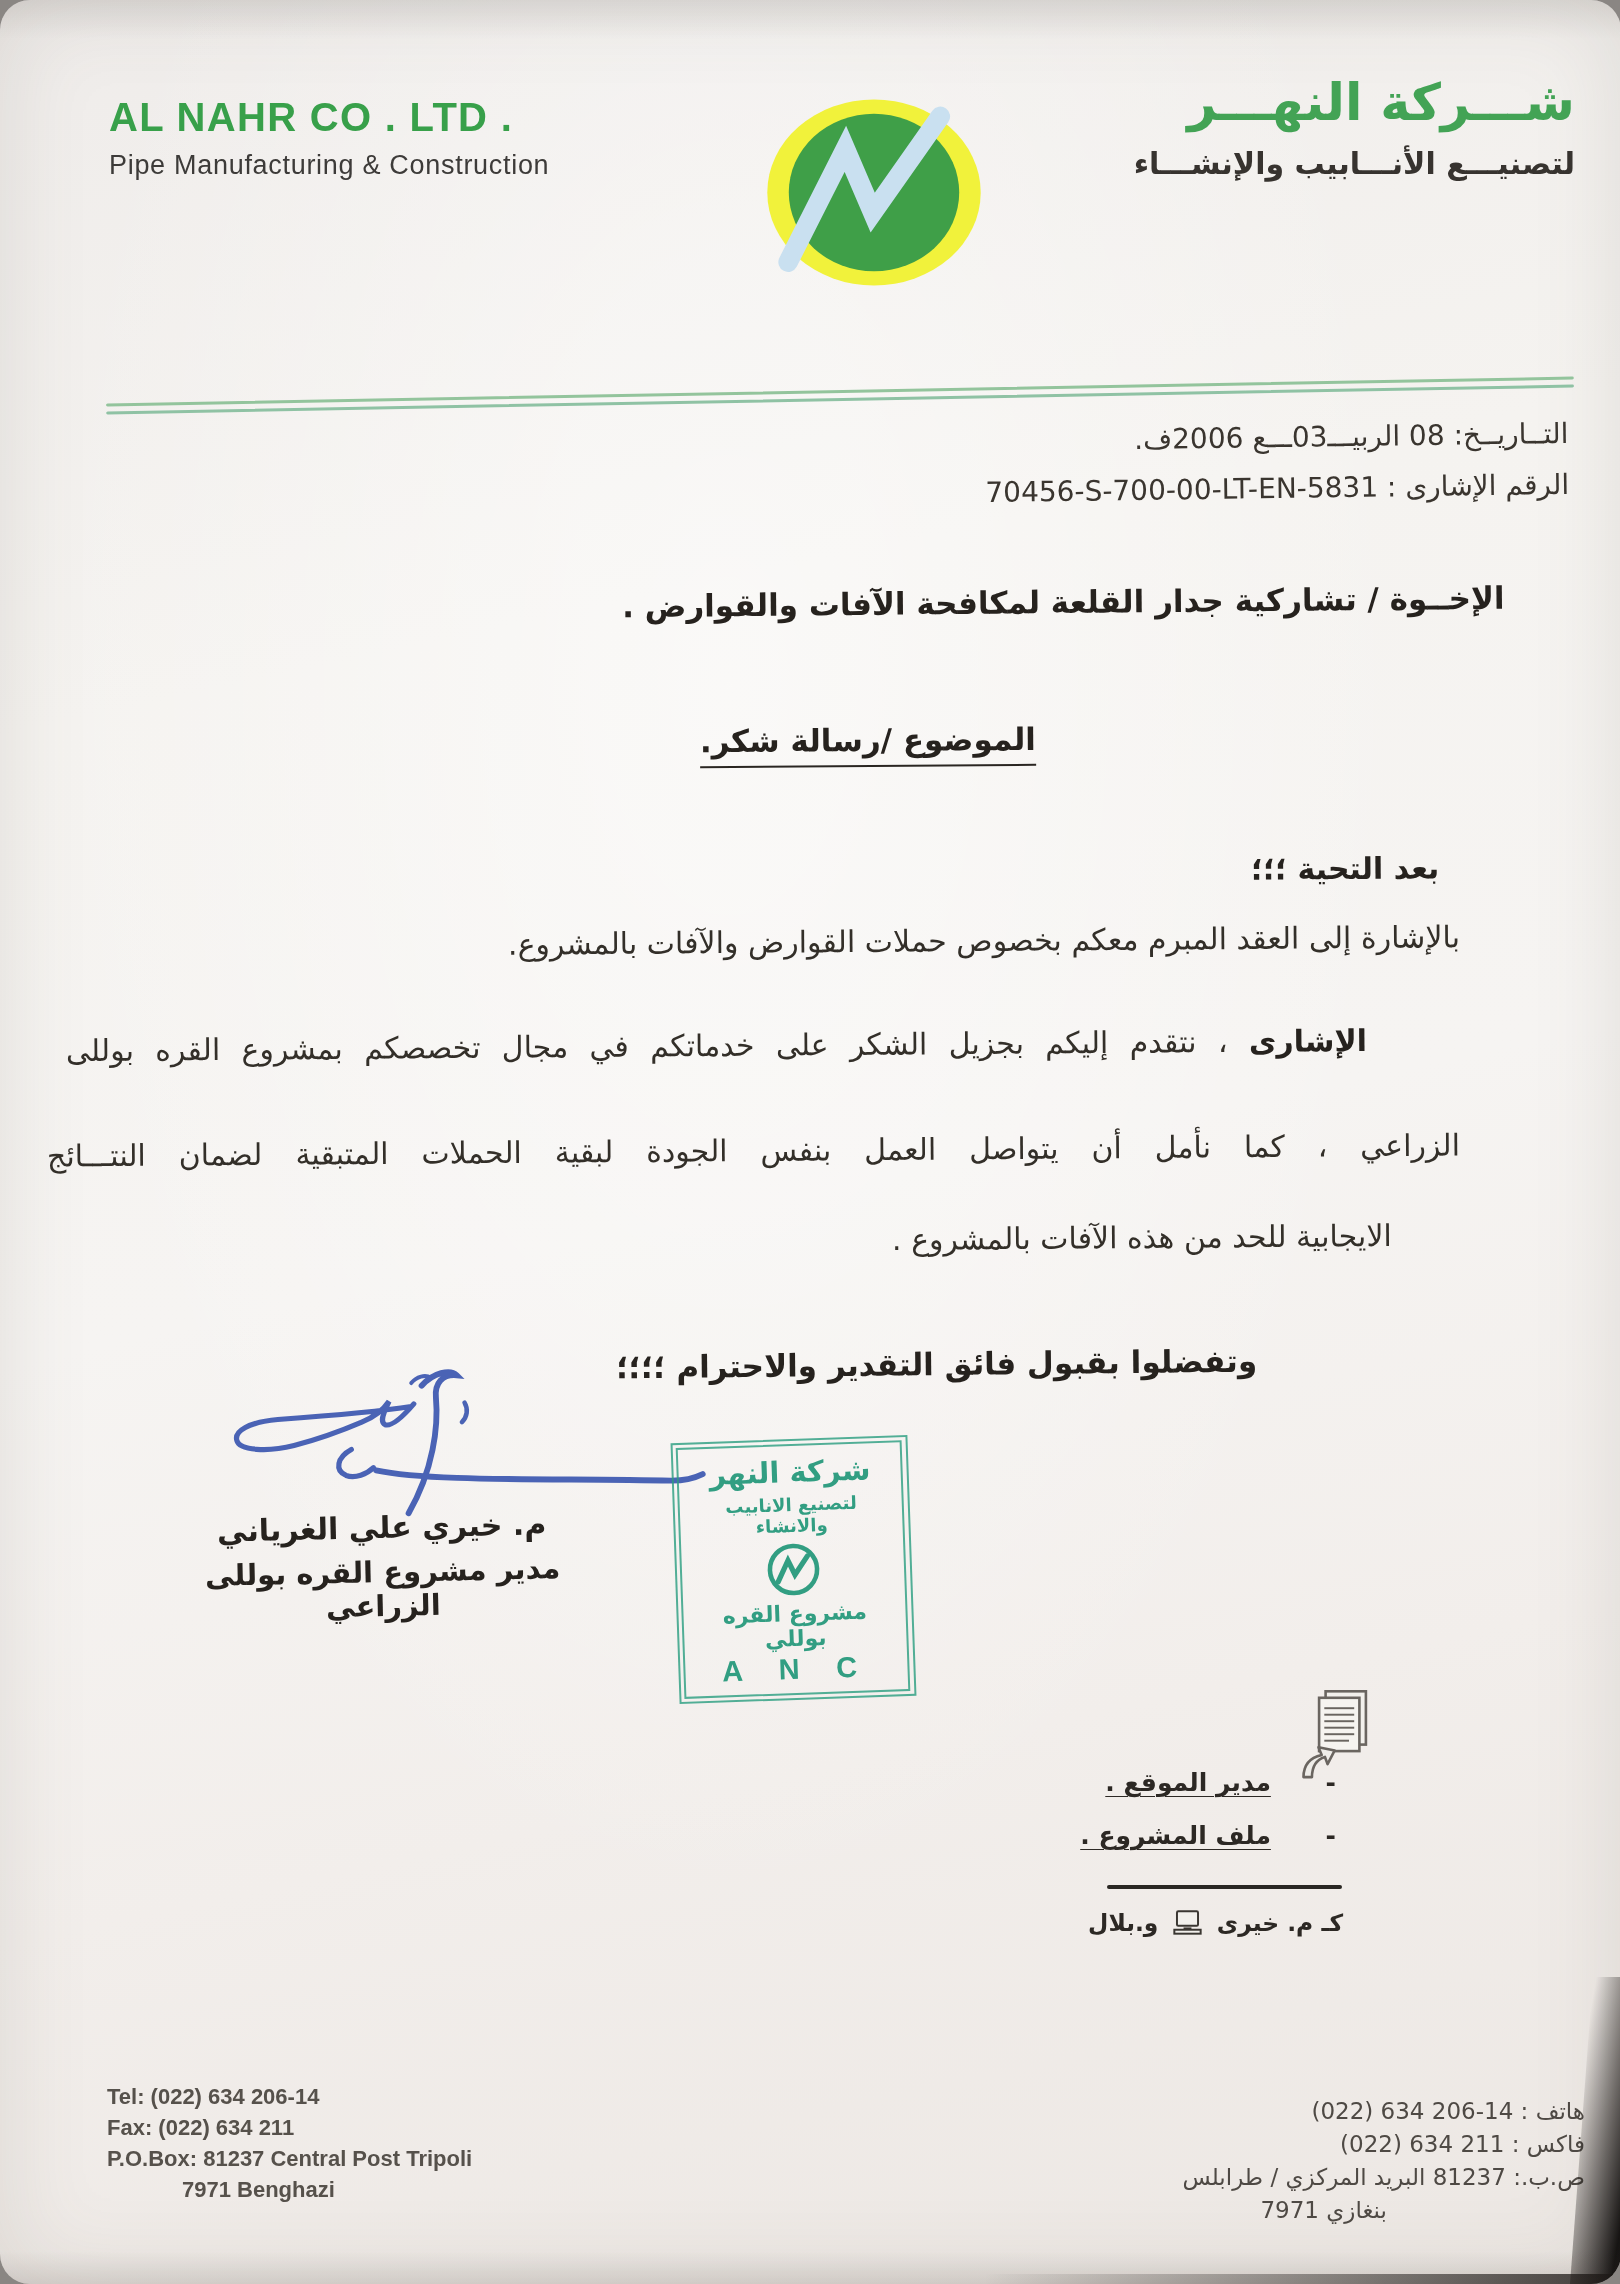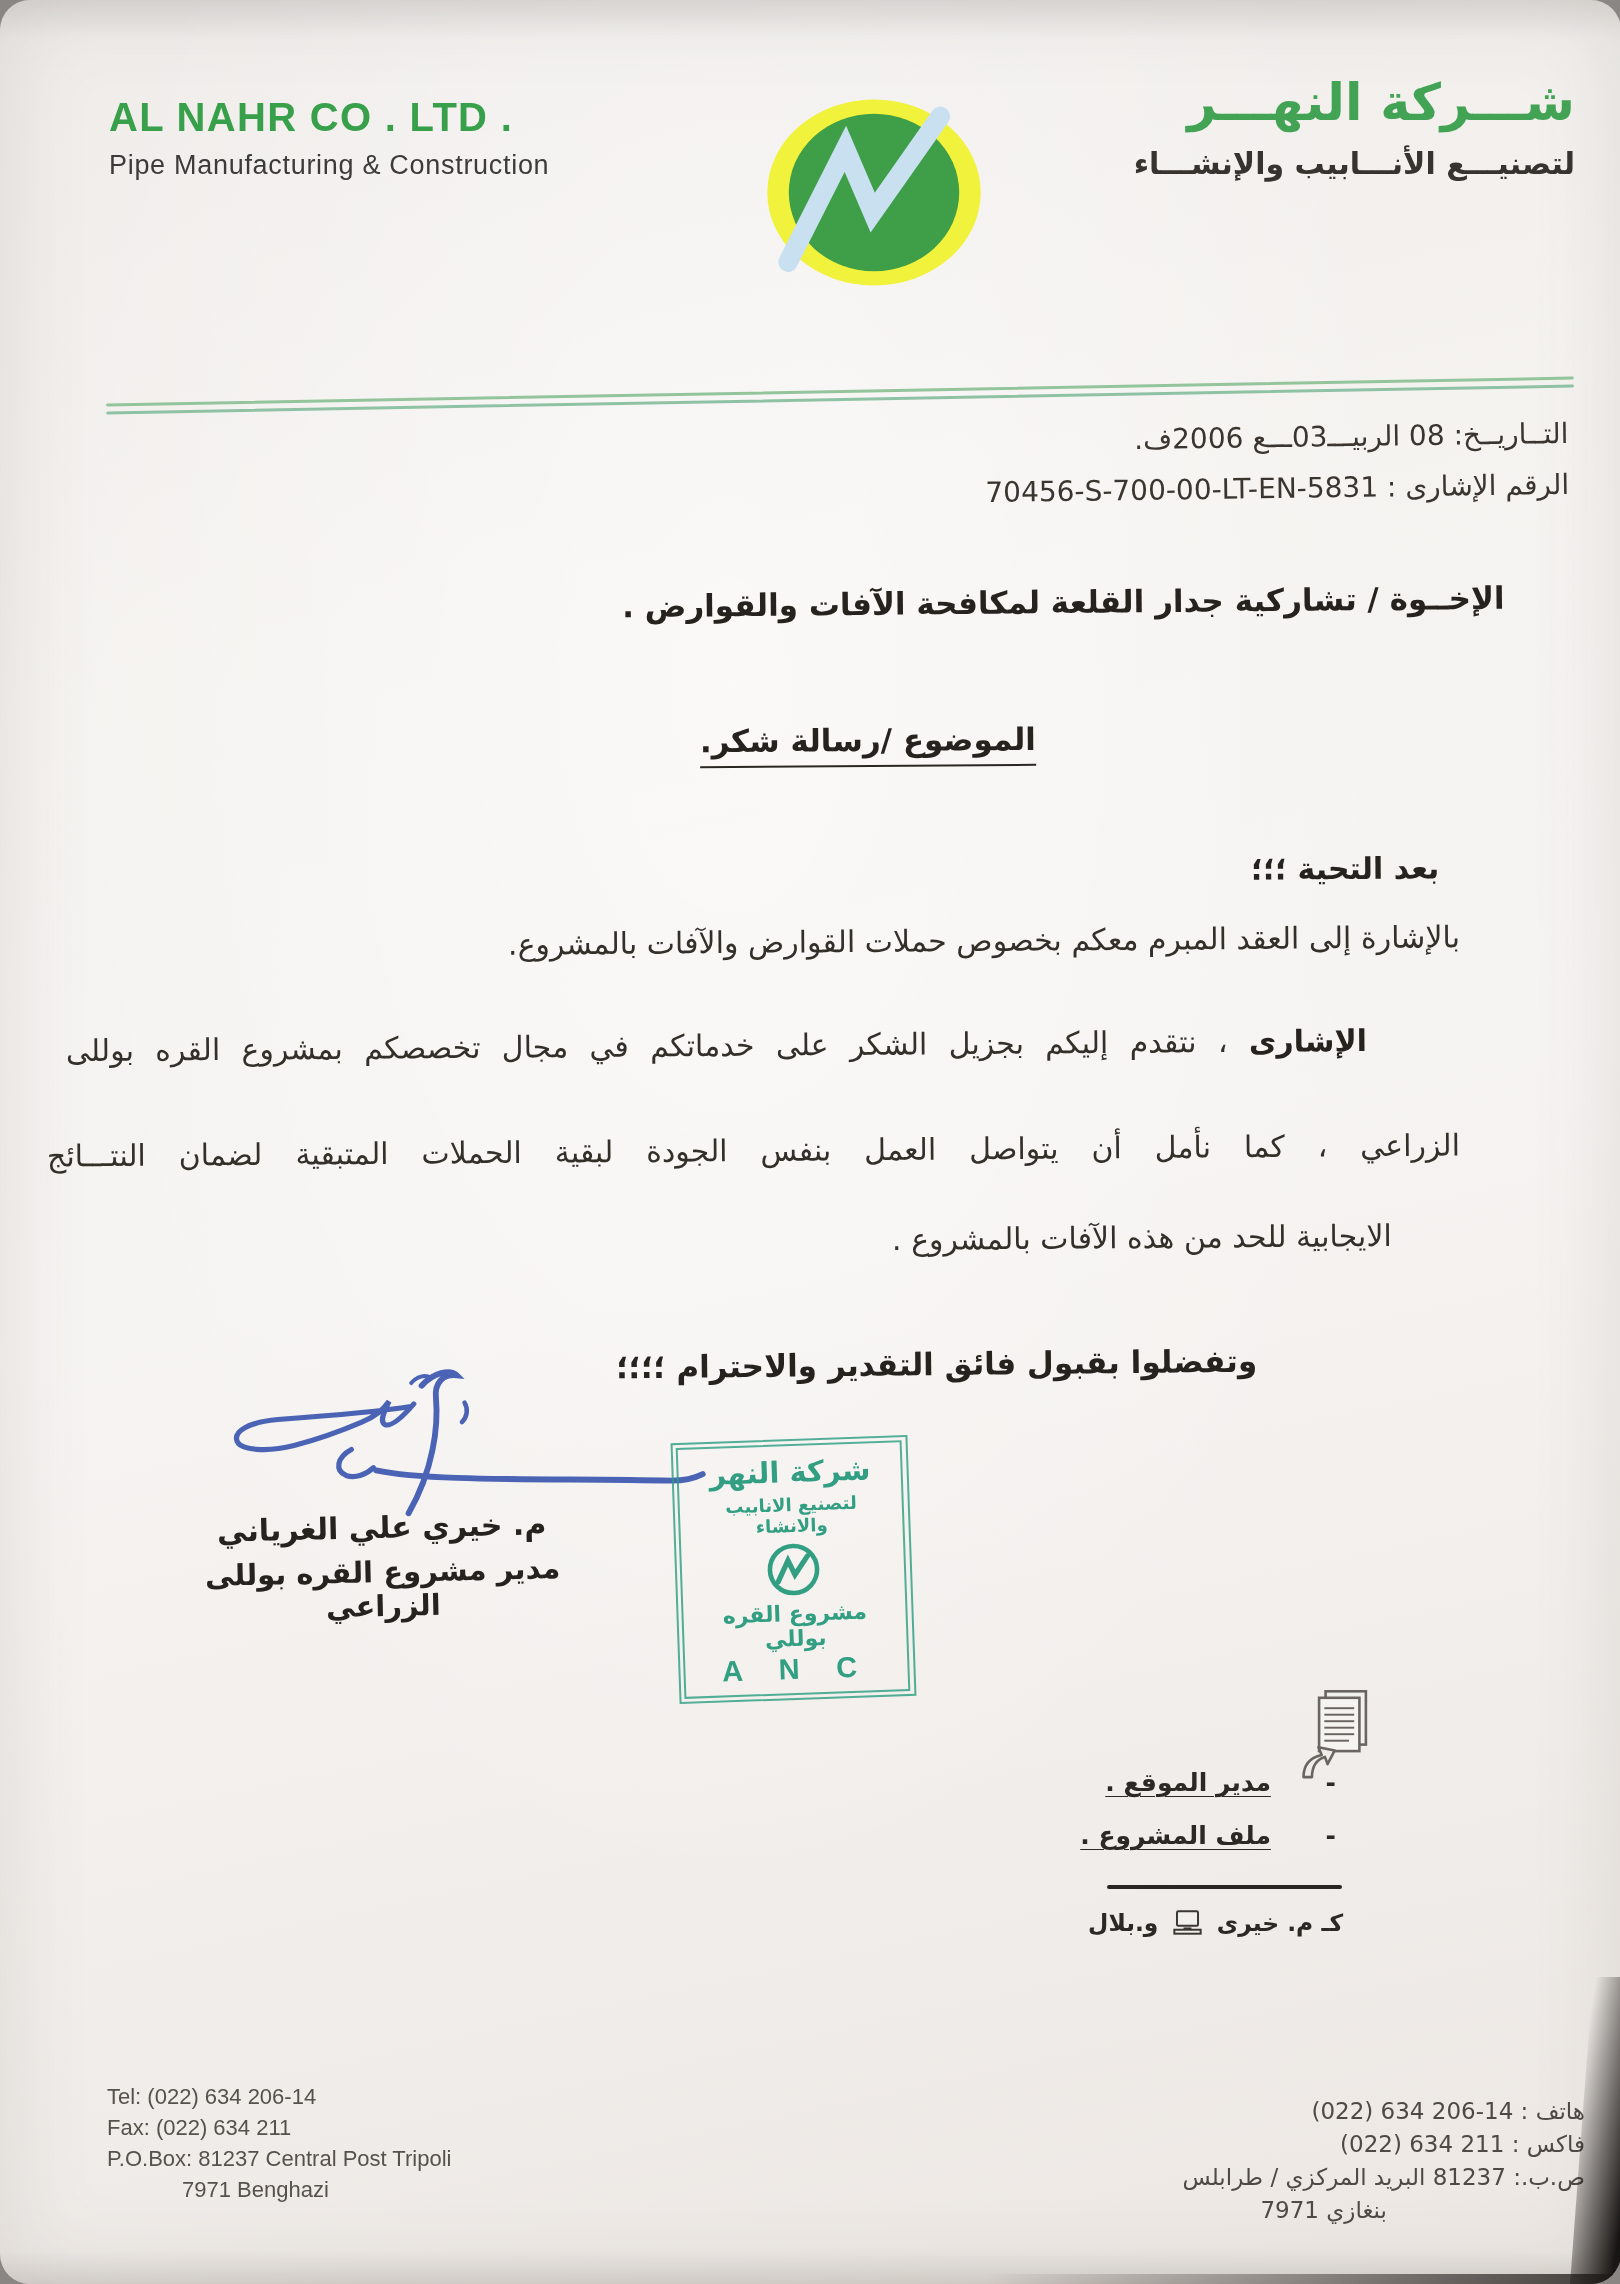--- a/index.html
+++ b/index.html
@@ -69,21 +69,21 @@
 
   .copy-icon{left:1297px;top:1690px;width:78px;height:91px;}
   .cc{right:285px;top:1756px;text-align:right;}
   .cc .row{font-size:25px;font-weight:bold;line-height:53px;color:#2c2824;}
   .cc .dash{display:inline-block;margin-left:46px;}
   .cc .itm{text-decoration:underline;text-underline-offset:5.2px;text-decoration-thickness:1.3px;}
   .divider{left:1107px;top:1885px;width:235px;height:3.9px;background:#2a2723;border-radius:2px;}
   .typedby{right:278px;top:1909px;font-size:23.4px;font-weight:bold;color:#2c2824;}
   .typedby .pc{display:inline-block;vertical-align:-3.9px;margin:0 6.5px;}
 
-  .footer-en{left:107px;top:2081px;font-size:22px;line-height:31px;color:#56514b;}
+  .footer-en{left:107px;top:2081px;font-size:22px;line-height:31px;color:#56514b;font-weight:bold;}
   .footer-en .ind{padding-left:75px;}
   .footer-ar{right:36px;top:2079px;font-size:23px;line-height:33px;color:#4e4944;text-align:right;margin-top:16px;}
 
   .edge-right{right:0;top:1977px;width:51px;height:307px;
     background:linear-gradient(100deg,rgba(25,21,19,0) 25%,rgba(25,21,19,.55) 60%,rgba(12,10,9,.95) 90%);
     clip-path:polygon(45% 0,100% 0,100% 100%,0 100%);}
   .edge-bottom{right:0;bottom:0;width:637px;height:10.4px;
     background:linear-gradient(to right,rgba(25,21,19,0),rgba(25,21,19,.8));}
 </style>
 </head>

